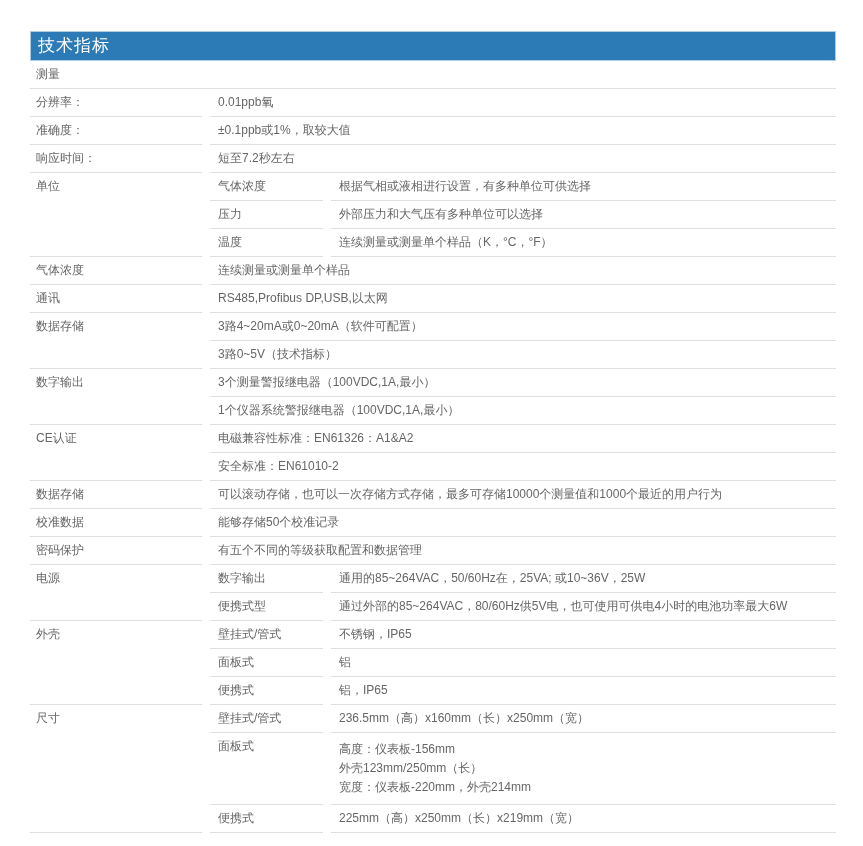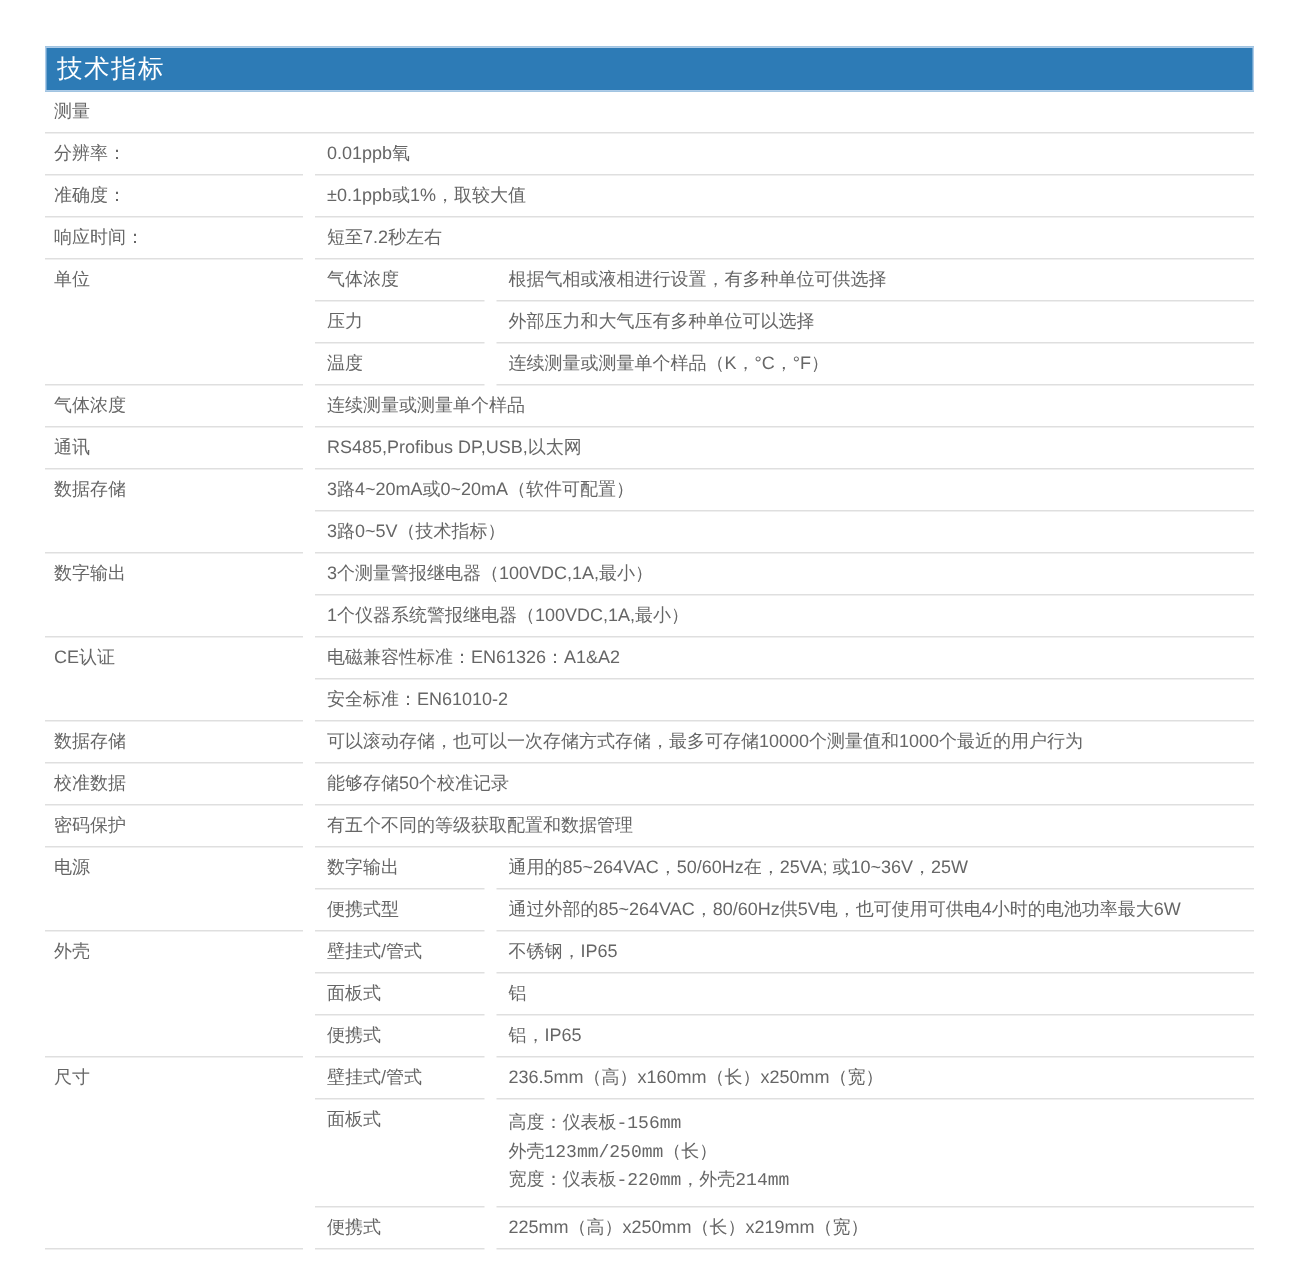--- a/index.html
+++ b/index.html
@@ -51,21 +51,20 @@
     padding: 7px 8px 7px 8px;
     line-height: 13px;
     vertical-align: top;
     overflow: hidden;
     white-space: nowrap;
   }
   table.specs td.rowlabel { padding-left: 6px; }
   table.specs td.multi {
     white-space: normal;
     line-height: 19px;
-    font-family: Liberation Mono, monospace;
   }
 </style>
 </head>
 <body>
 
 <div class="page">
   <div class="section-header">
     <span>技术指标</span>
   </div>
   <table class="specs">

